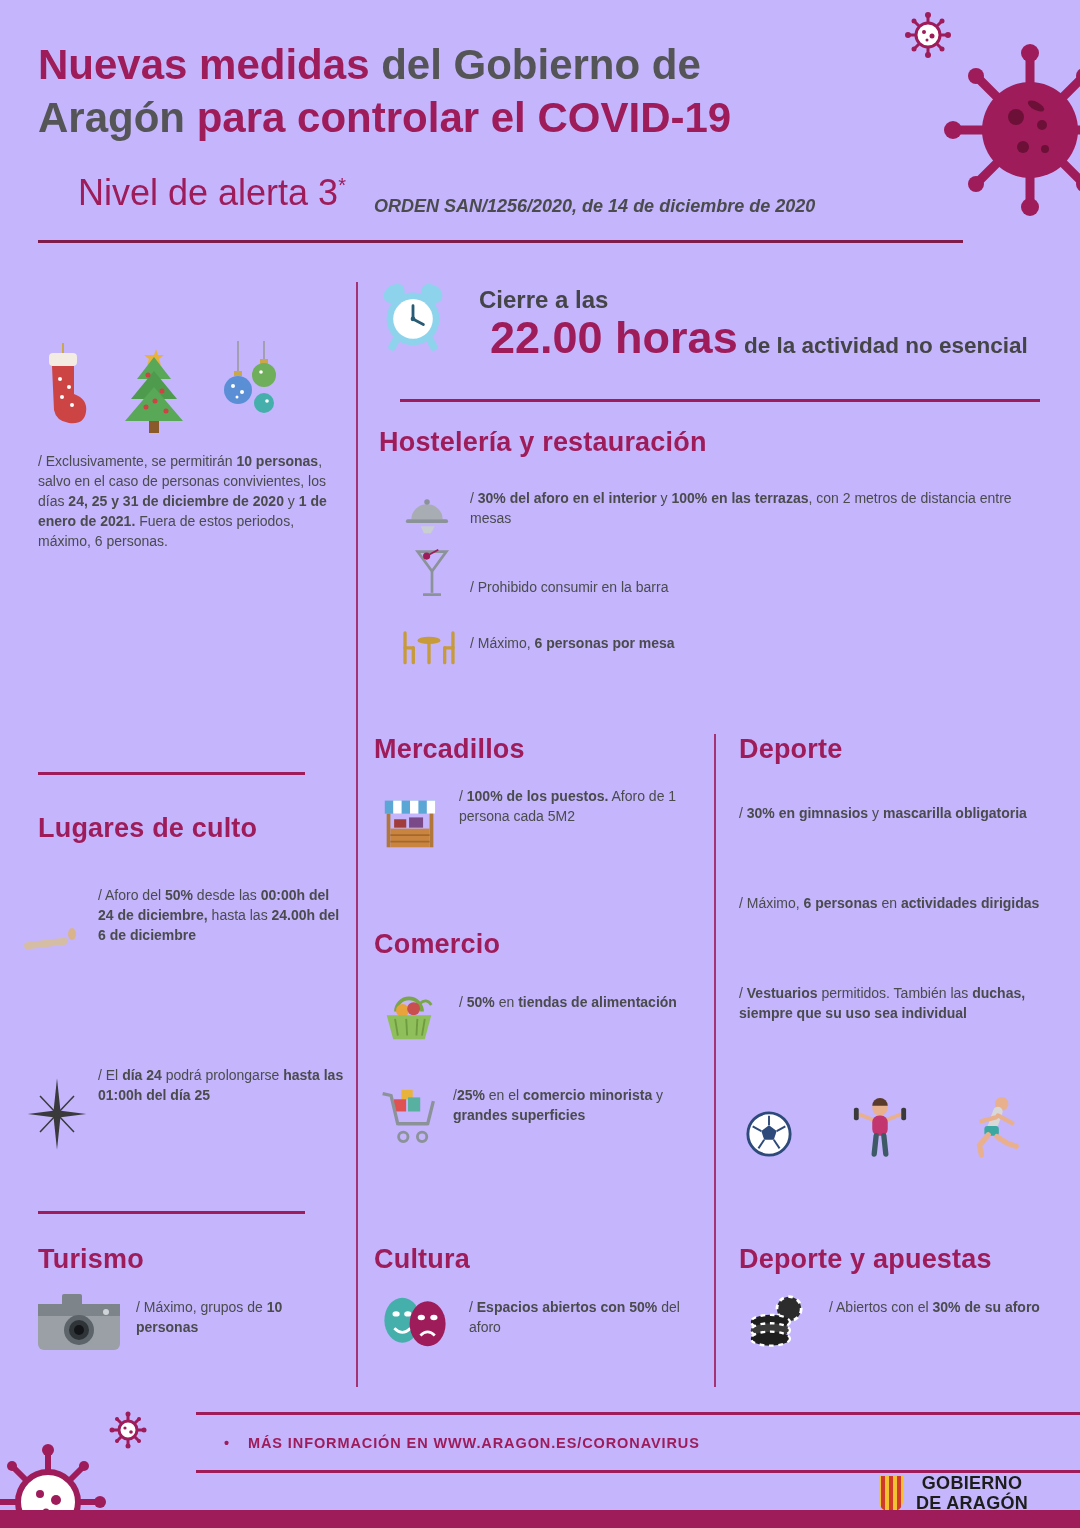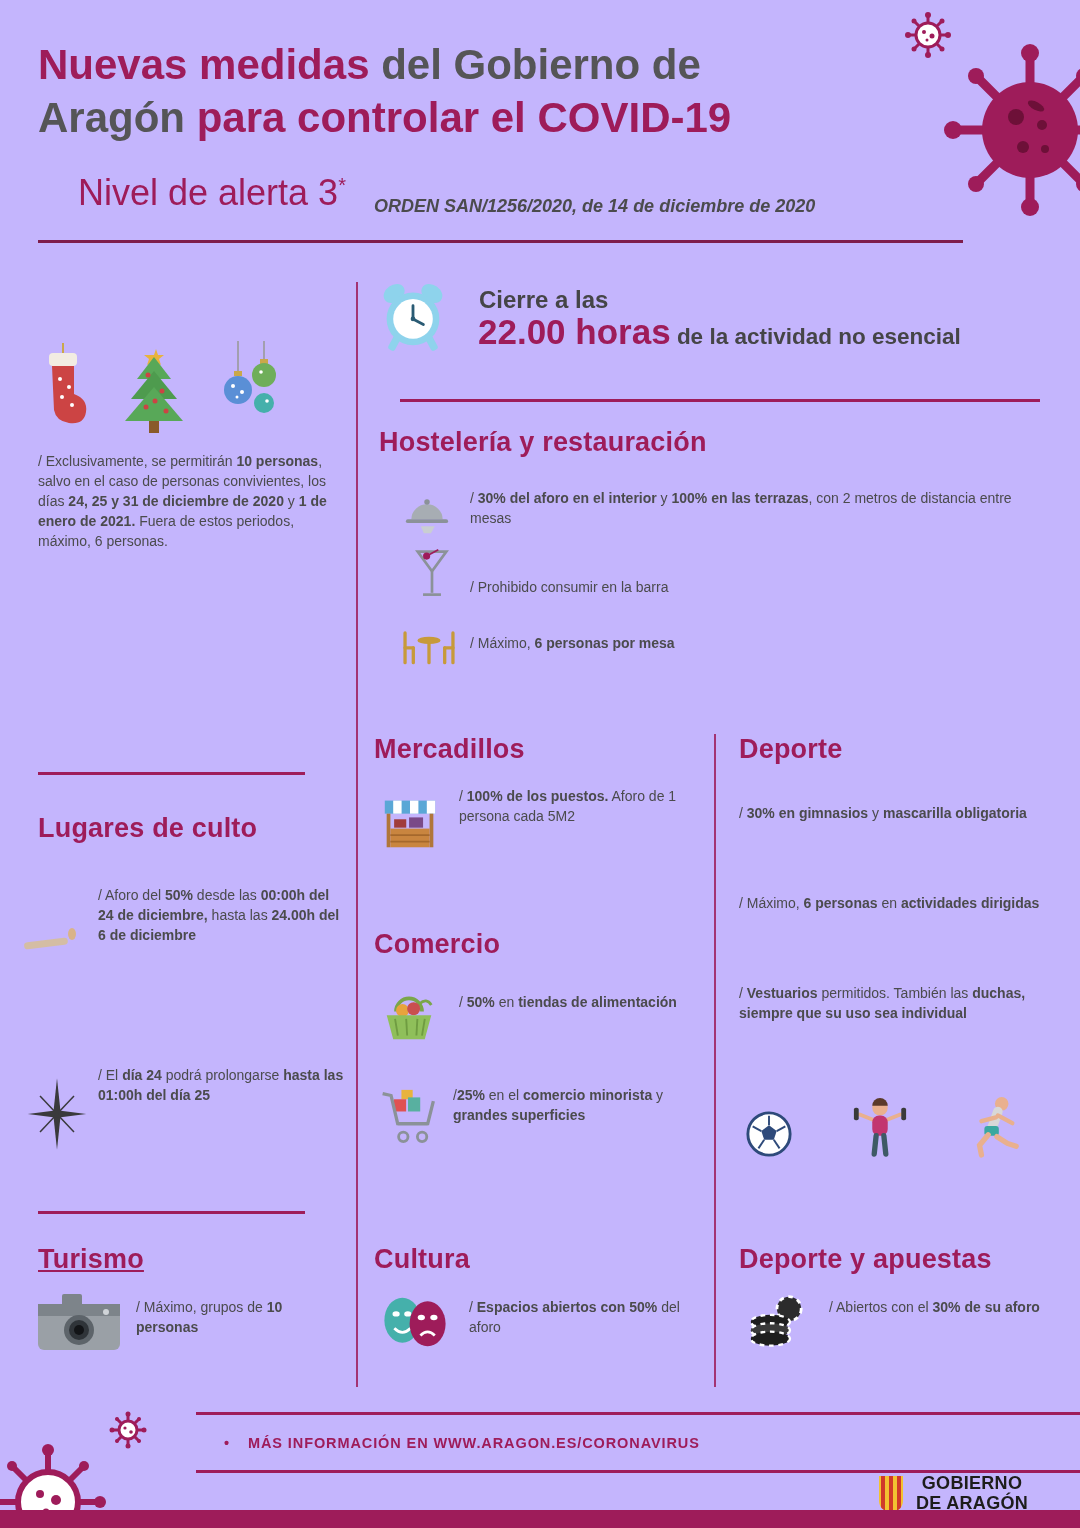--- a/index.html
+++ b/index.html
@@ -20,21 +20,21 @@
   .body-text{font-size:14px;line-height:1.42;color:var(--text);}
   .b{font-weight:700;}
   .hline{position:absolute;background:var(--accent);height:2.5px;}
   .vline{position:absolute;background:var(--accent);width:1.5px;opacity:.85;}
   .title-line{font-size:42px;line-height:53px;font-weight:600;color:#555557;}
   .title-line .b{font-weight:800;}
   .nivel{font-size:36px;font-weight:400;color:var(--accent);}
   .nivel sup{font-size:20px;}
   .orden{font-size:18px;font-style:italic;font-weight:700;color:var(--text);}
   .cierre-l1{font-size:24px;font-weight:800;color:#454547;}
-  .cierre-time{font-size:35px;font-weight:800;color:var(--accent);}
+  .cierre-time{font-size:45px;font-weight:800;color:var(--accent);margin-left:12px;}
   .cierre-rest{font-size:22.5px;font-weight:800;color:#454547;}
   .footer-text{font-size:14.5px;font-weight:600;letter-spacing:.9px;color:var(--accent);}
   .footer-text .url{font-weight:800;}
   .logo-text{font-size:18px;font-weight:800;color:#1d1d1b;line-height:1.1;letter-spacing:.3px;text-align:center;}
   .bottom-bar{position:absolute;left:0;top:1510px;width:1080px;height:18px;background:var(--accent);}
   svg{display:block;}
 </style>
 </head>
 <body>
 
@@ -183,21 +183,21 @@
       <g stroke="#3a3a3c" stroke-width="1.6">
         <line x1="17" y1="21" x2="53" y2="59"></line>
         <line x1="53" y1="21" x2="17" y2="59"></line>
       </g>
     </svg>
   </div>
   <div class="abs body-text" style="left:98px;top:1066px;width:250px;"><span>/ El </span><span class="b">día 24</span><span> podrá prolongarse </span><span class="b">hasta las 01:00h del día 25</span></div>
 
   <div class="hline" style="left:38px;top:1211px;width:267px;"></div>
 
-  <div class="abs sec-title" style="left:38px;top:1244px;text-decoration:underline;">Turismo</div>
+  <div class="abs sec-title" style="left:38px;top:1244px;">Turismo</div>
   <div class="abs" style="left:36px;top:1292px;">
     <svg viewBox="0 0 86 62" width="86" height="62">
       <rect x="26" y="2" width="20" height="12" rx="2" fill="#7d848a"></rect>
       <rect x="2" y="12" width="82" height="46" rx="6" fill="#9aa0a6"></rect>
       <rect x="2" y="12" width="82" height="12" fill="#7d848a"></rect>
       <circle cx="43" cy="38" r="15" fill="#5d646a"></circle>
       <circle cx="43" cy="38" r="10" fill="#2f3439"></circle>
       <circle cx="43" cy="38" r="5" fill="#121417"></circle>
       <circle cx="70" cy="20" r="3" fill="#d0d4d8"></circle>
     </svg>

